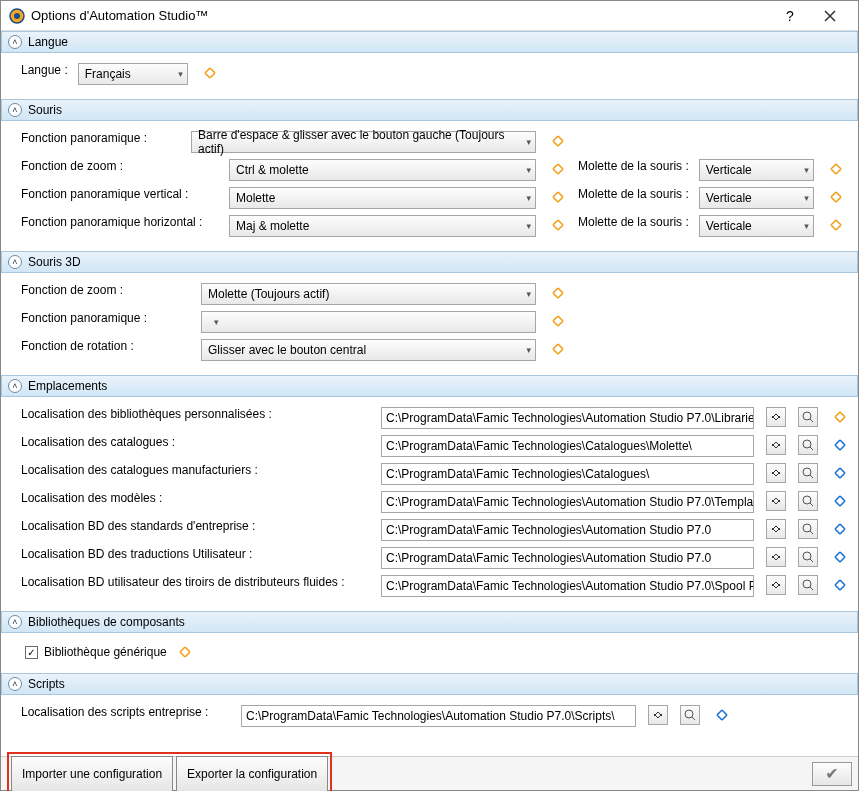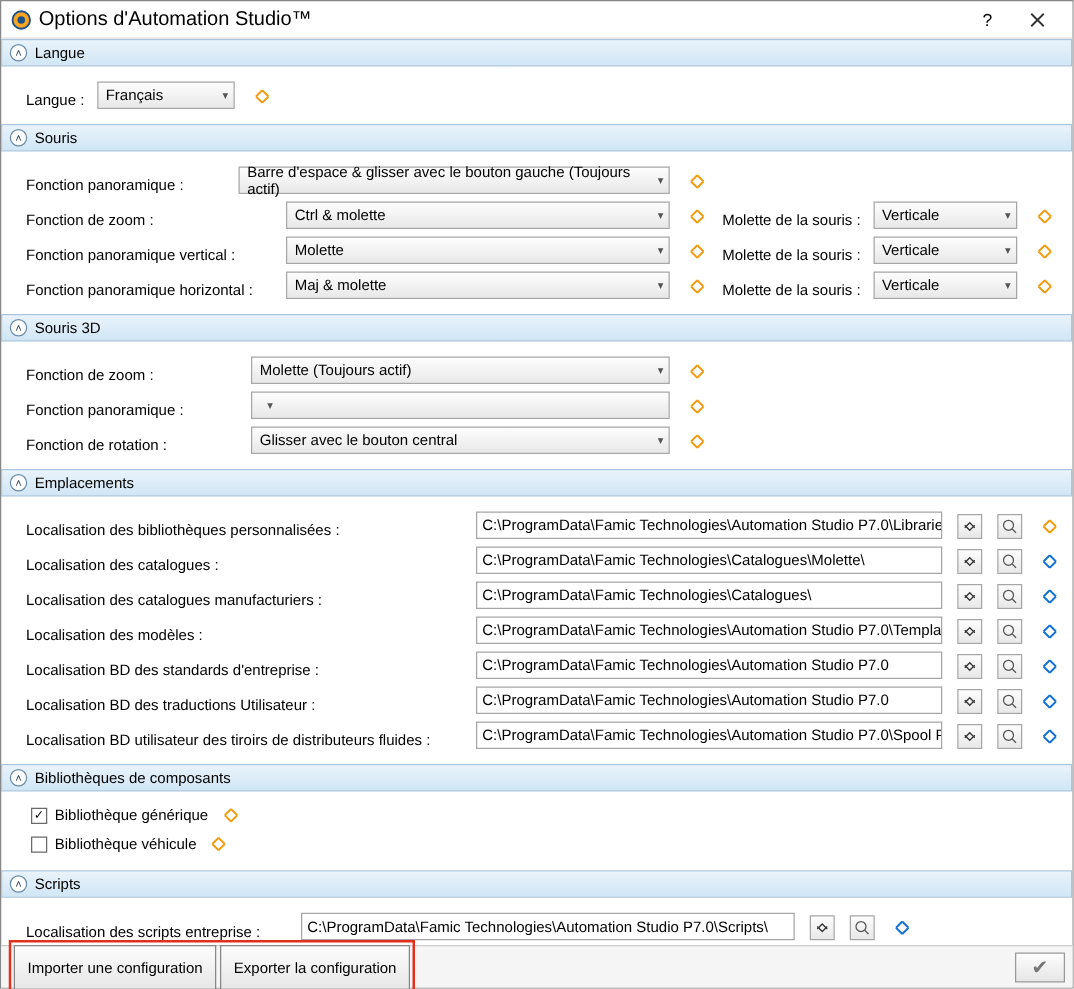--- a/index.html
+++ b/index.html
@@ -1,27 +1,27 @@
 <!DOCTYPE html>
 <html><head>
 <meta charset="utf-8">
 <style>
   * { box-sizing: border-box; font-family: "Segoe UI", Tahoma, sans-serif; font-size: 12px; }
   body { margin: 0; background: #fff; color: #000; }
   .window { width: 859px; height: 791px; border: 1px solid #888; display: flex; flex-direction: column; background:#fff; }
   .titlebar { height: 30px; display: flex; align-items: center; padding: 0 8px; border-bottom: 1px solid #ddd; }
   .titlebar .app-icon { width:16px; height:16px; margin-right:6px; }
-  .titlebar .title { flex: 1; font-size: 16px; }
+  .titlebar .title { flex: 1; font-size: 13px; }
   .titlebar .tb-btn { width: 40px; height: 28px; display:flex; align-items:center; justify-content:center; font-size:14px; background:transparent; border:none; }
   .content { flex:1; overflow-y:auto; padding:0 0 0 0; }
   .section-header { background: linear-gradient(#e9f3fb, #d1e6f5); border: 1px solid #a9c6de; padding: 3px 6px; display:flex; align-items:center; gap:6px; margin:0; }
   .section-header .chev { width:14px; height:14px; border:1px solid #6a8caa; border-radius:50%; display:flex; align-items:center; justify-content:center; background:#fff; font-size:9px; color:#345; }
   .section-header .lbl { font-size:12px; }
   .section-body { padding: 6px 8px 8px 20px; }
-  .row { display:flex; align-items:flex-end; gap:10px; margin:4px 0; min-height:24px; }
+  .row { display:flex; align-items:flex-start; gap:10px; margin:4px 0; min-height:24px; }
   .row .flabel { white-space:nowrap; }
   .combo { display:inline-flex; align-items:center; border:1px solid #a6a6a6; background:linear-gradient(#fdfdfd,#e8e8e8); height:22px; padding:0 4px 0 6px; position:relative; min-width:100px; }
   .combo .val { flex:1; text-align:left; }
   .combo .caret { font-size:9px; color:#555; margin-left:6px; }
   .txt { border:1px solid #a6a6a6; height:22px; padding:0 4px; background:#fff; display:flex; align-items:center; overflow:hidden; white-space:nowrap; }
   .iconbtn { width:20px; height:20px; border:1px solid #a6a6a6; background:linear-gradient(#fdfdfd,#e8e8e8); display:inline-flex; align-items:center; justify-content:center; margin-left:2px; }
   .iconbtn.plain { border:none; background:transparent; }
   .chkrow { display:flex; align-items:center; gap:6px; margin:3px 0 3px 4px; }
   .footer { height:34px; display:flex; align-items:center; padding:3px 6px; border-top:1px solid #ccc; background:#f5f5f5; gap:3px; }
   .btn { border:1px solid #888; background:linear-gradient(#fdfdfd,#e6e6e6); padding:3px 10px; height:36px; }
@@ -413,31 +413,20 @@
         <span class="check">✓</span>
         <span>Bibliothèque générique</span>
         <span class="iconbtn plain">
             <svg width="14" height="14" viewBox="0 0 14 14">
               <g stroke="#f39c12" stroke-width="1.5" fill="none">
                 <path d="M2 7 L7 2 M7 2 L12 7 M2 7 L7 12 M7 12 L12 7"></path>
               </g>
             </svg>
           </span>
       </div>
-      <div class="chkrow">
-        <span class="check"></span>
-        <span>Bibliothèque véhicule</span>
-        <span class="iconbtn plain">
-            <svg width="14" height="14" viewBox="0 0 14 14">
-              <g stroke="#f39c12" stroke-width="1.5" fill="none">
-                <path d="M2 7 L7 2 M7 2 L12 7 M2 7 L7 12 M7 12 L12 7"></path>
-              </g>
-            </svg>
-          </span>
-      </div>
     </div>
 
     <div class="section-header">
       <span class="chev">˄</span>
       <span class="lbl">Scripts</span>
     </div>
     <div class="section-body">
       <div class="row">
         <span class="flabel" style="width:210px">Localisation des scripts entreprise :</span>
         <div class="txt" style="width:395px">

